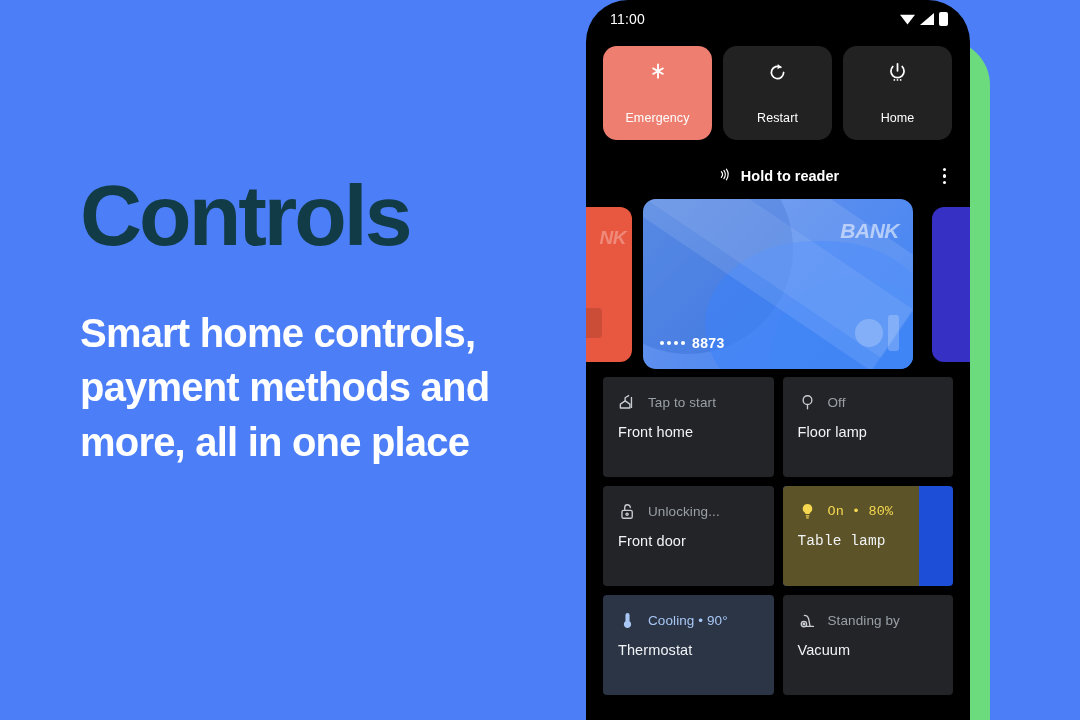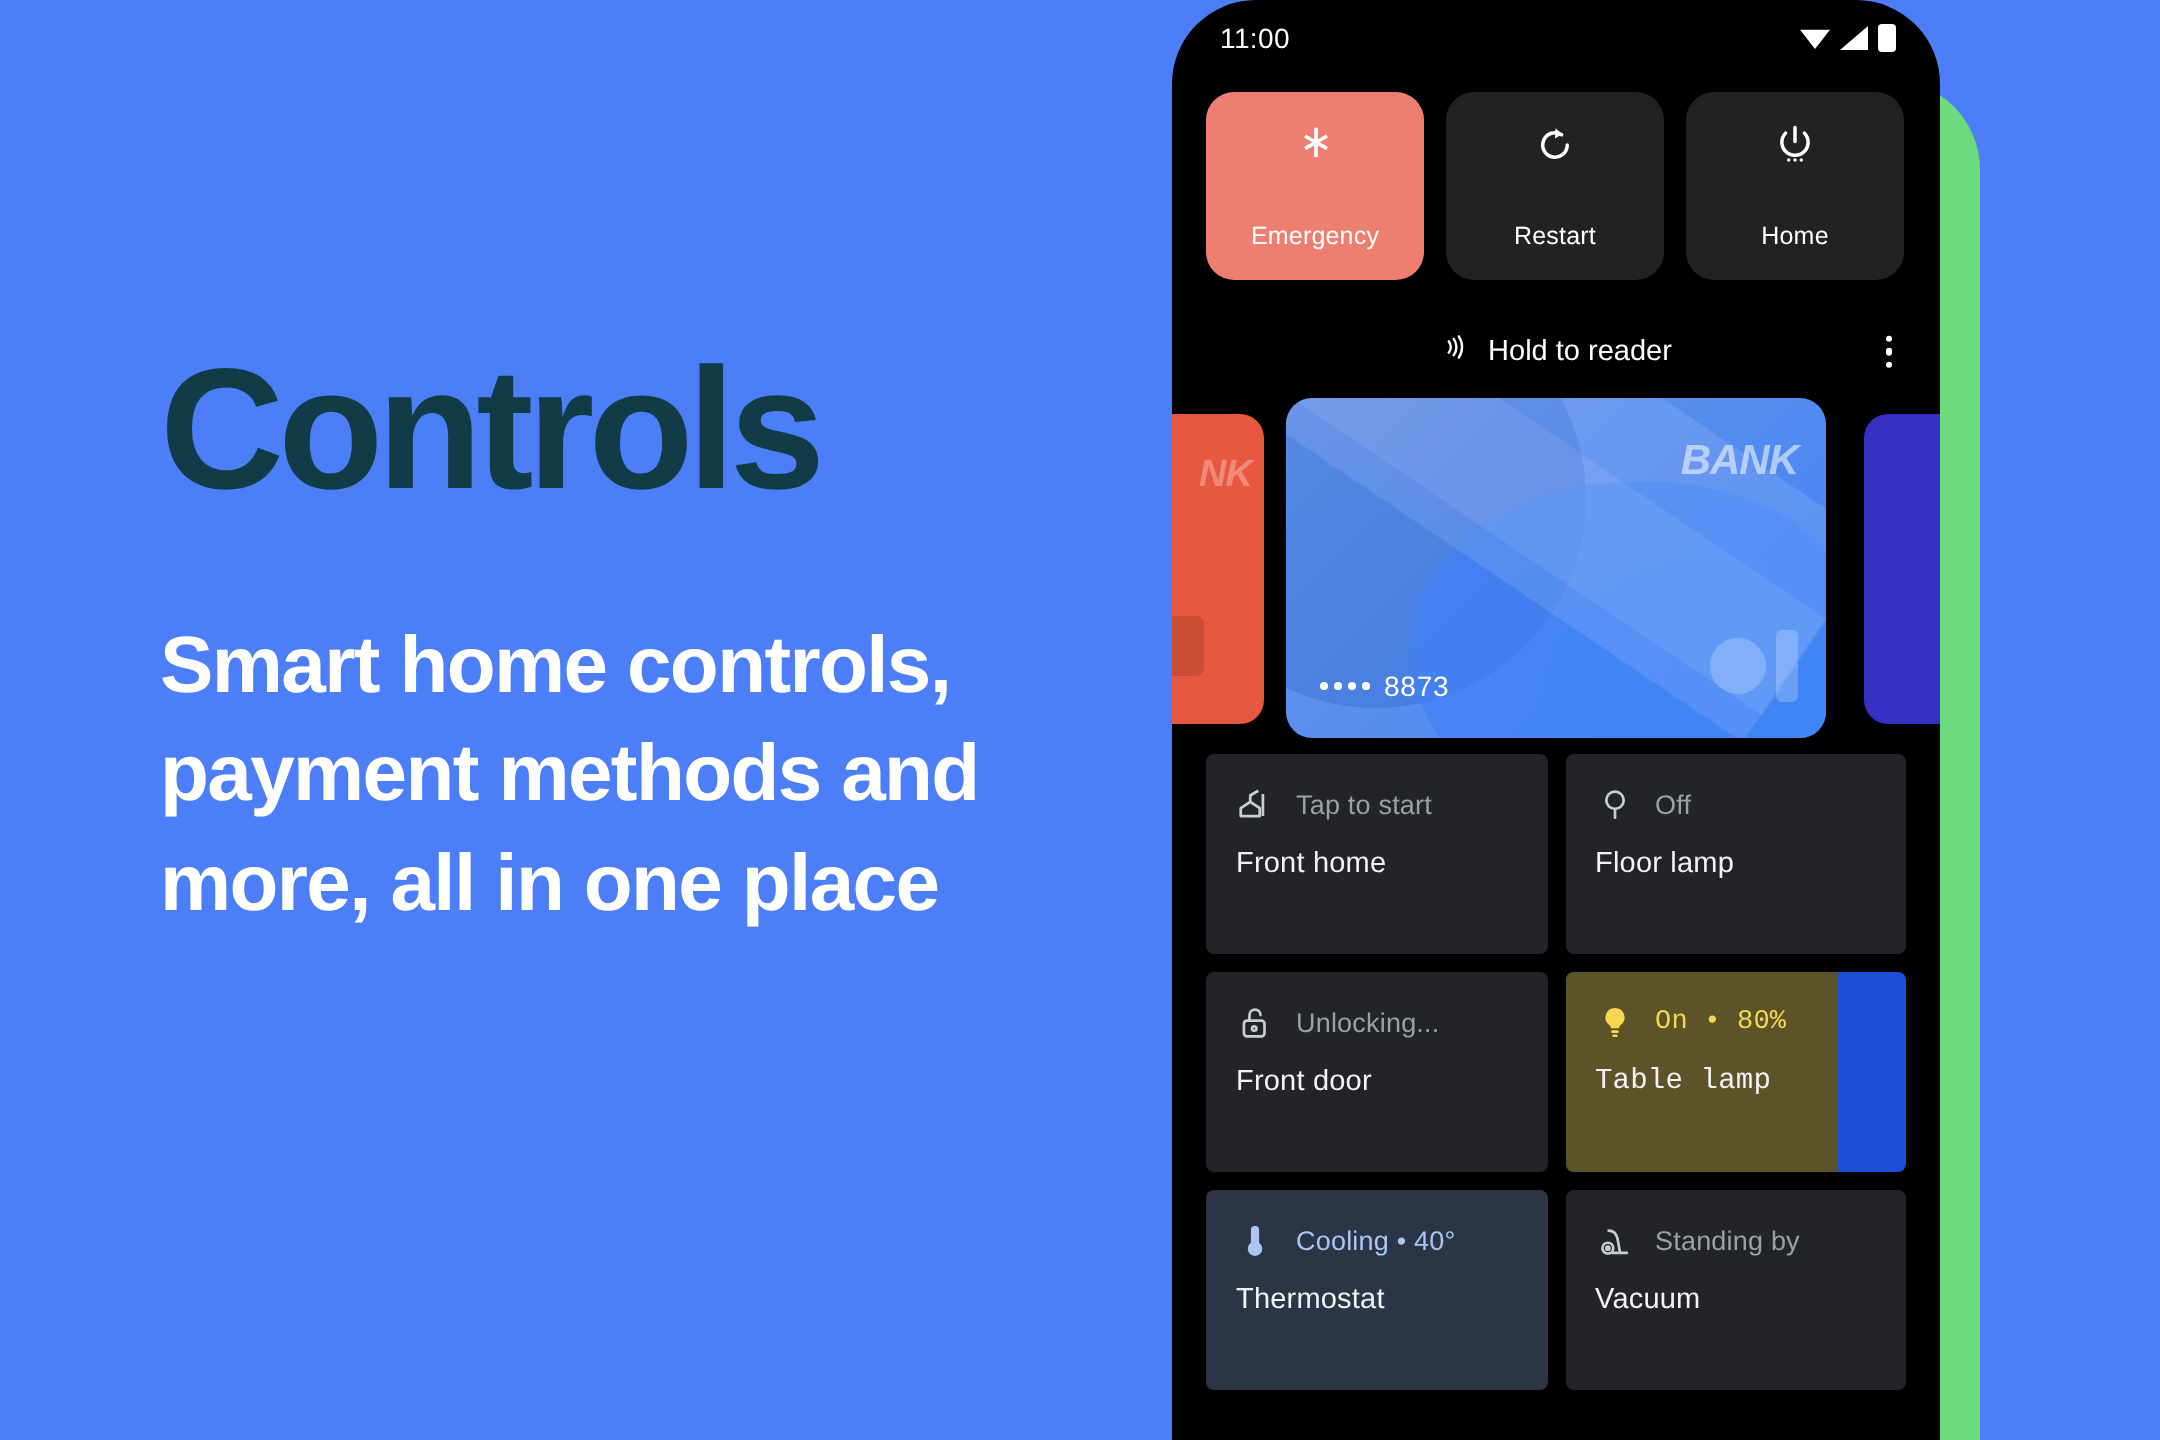--- a/index.html
+++ b/index.html
@@ -60,21 +60,21 @@
   .pb-icon { width:22px; height:22px; display:flex;
     align-items:center; justify-content:center; color:#fff; }
   .pb-icon svg { display:block; }
 
   
   .wallet-head {
     display:flex; align-items:center; justify-content:center;
     position:relative; height:34px; margin-top:19px; padding:0 22px;
   }
   .wallet-head-inner { display:flex; align-items:center; gap:9px; }
-  .wallet-title { color:#fff; font-size:14.5px; font-weight:400; }
+  .wallet-title { color:#fff; font-size:14.5px; font-weight:700; }
   .kebab {
     position:absolute; right:24px; top:50%; transform:translateY(-50%);
     display:flex; flex-direction:column; gap:3px;
   }
   .kebab i { width:3.4px; height:3.4px; border-radius:50%; background:#fff; display:block; }
 
   
   .carousel { position:relative; height:170px; margin-top:6px; }
   .card-side {
     position:absolute; top:8px; width:62px; height:155px; border-radius:12px;
@@ -109,21 +109,21 @@
   .slash2 {
     position:absolute; width:300px; height:58px; left:-20px; top:22px;
     background:rgba(255,255,255,0.08); transform:rotate(34deg);
   }
   .bank-word {
     position:absolute; right:14px; top:20px; font-size:21px; font-style:italic;
     font-weight:bold; color:rgba(255,255,255,0.55); letter-spacing:-0.5px;
   }
   .card-num {
     position:absolute; left:17px; bottom:18px; color:#fff;
-    font-size:14px; font-weight:400; letter-spacing:0.4px;
+    font-size:14px; font-weight:700; letter-spacing:0.4px;
     display:flex; align-items:center; gap:7px;
   }
   .dots4 { display:flex; gap:3px; }
   .dots4 i { width:4px; height:4px; border-radius:50%; background:#fff; display:block; }
   .card-logo {
     position:absolute; right:14px; bottom:18px; display:flex;
     align-items:center; gap:5px;
   }
   .card-logo .o { width:28px; height:28px; border-radius:50%;
     background:rgba(255,255,255,0.22); }
@@ -329,21 +329,21 @@
       <div class="tile-name">Table lamp</div>
     </div>
 
     <div class="tile blue tinted-blue">
       <div class="tile-row">
         <span class="tile-ic">
           <svg width="19" height="19" viewBox="0 0 24 24" fill="currentColor">
             <path d="M12 2.5a2.6 2.6 0 0 0-2.6 2.6v8a4.6 4.6 0 1 0 5.2 0v-8A2.6 2.6 0 0 0 12 2.5z"></path>
           </svg>
         </span>
-        <span class="tile-status">Cooling • 40°</span>
+        <span class="tile-status">Cooling • 90°</span>
       </div>
       <div class="tile-name">Thermostat</div>
     </div>
 
     <div class="tile dim">
       <div class="tile-row">
         <span class="tile-ic">
           <svg width="19" height="19" viewBox="0 0 24 24" fill="none" stroke="currentColor" stroke-width="1.7" stroke-linecap="round" stroke-linejoin="round">
             <path d="M8 5.5c3.5 0 5 2.5 5.6 5l1.6 9"></path>
             <path d="M19.5 19.5h-9"></path>

